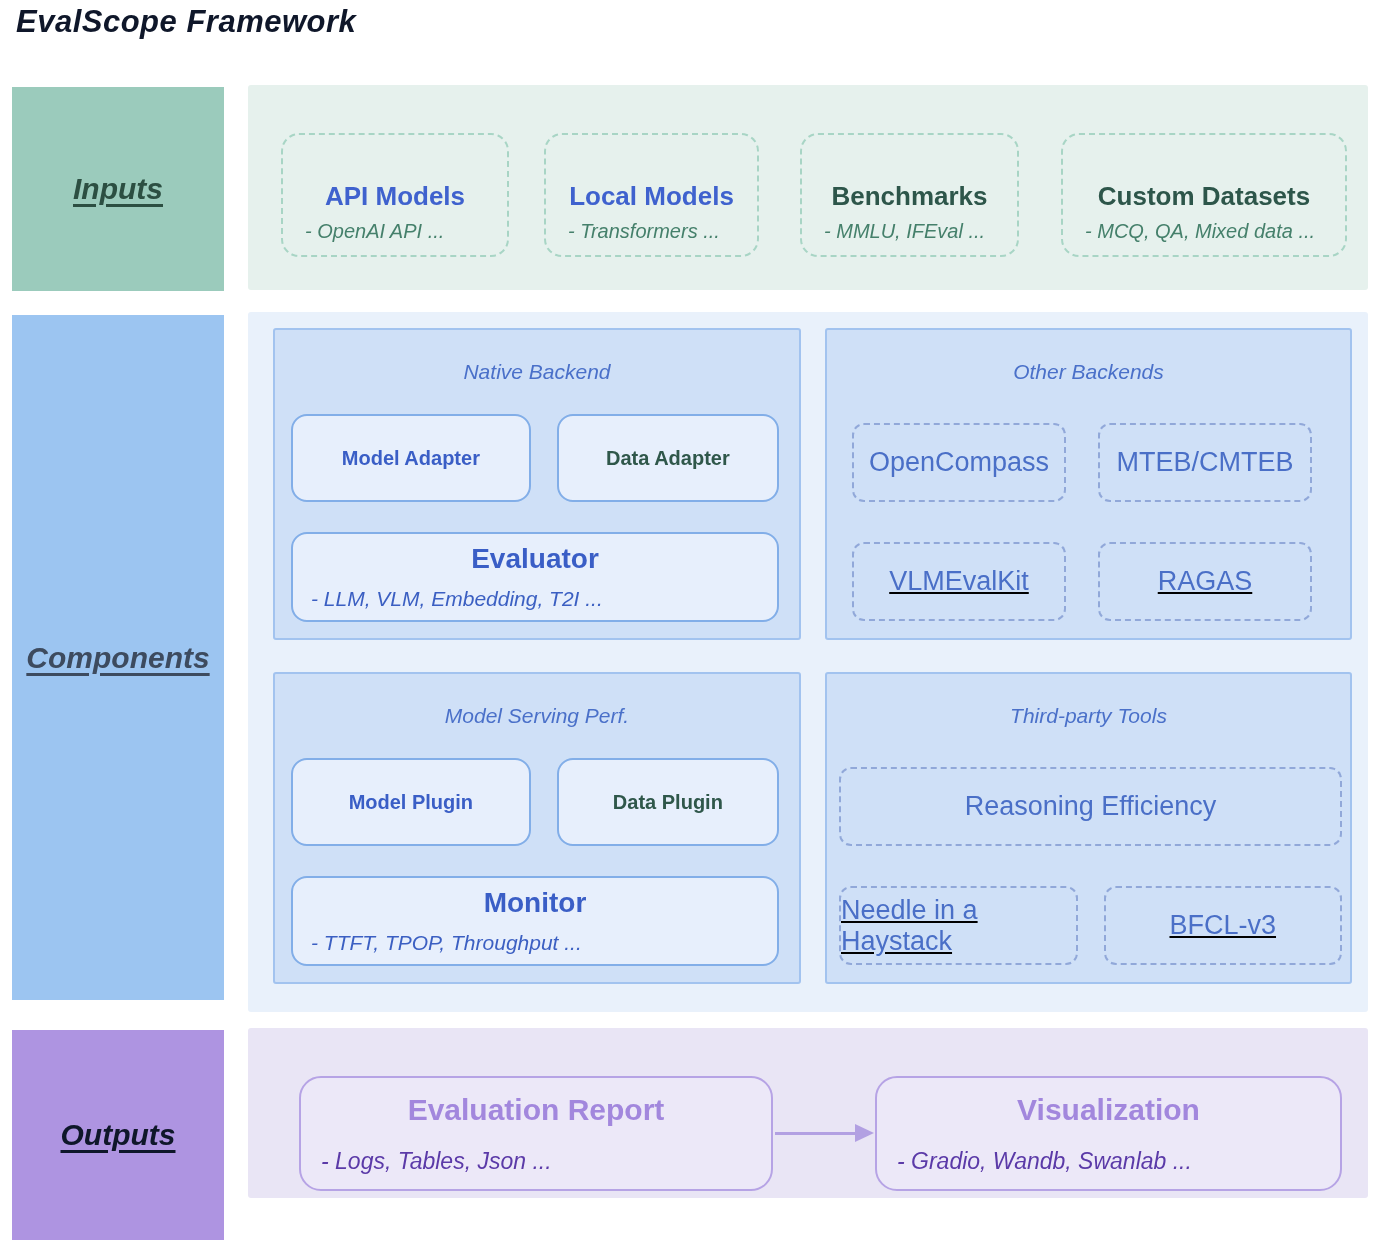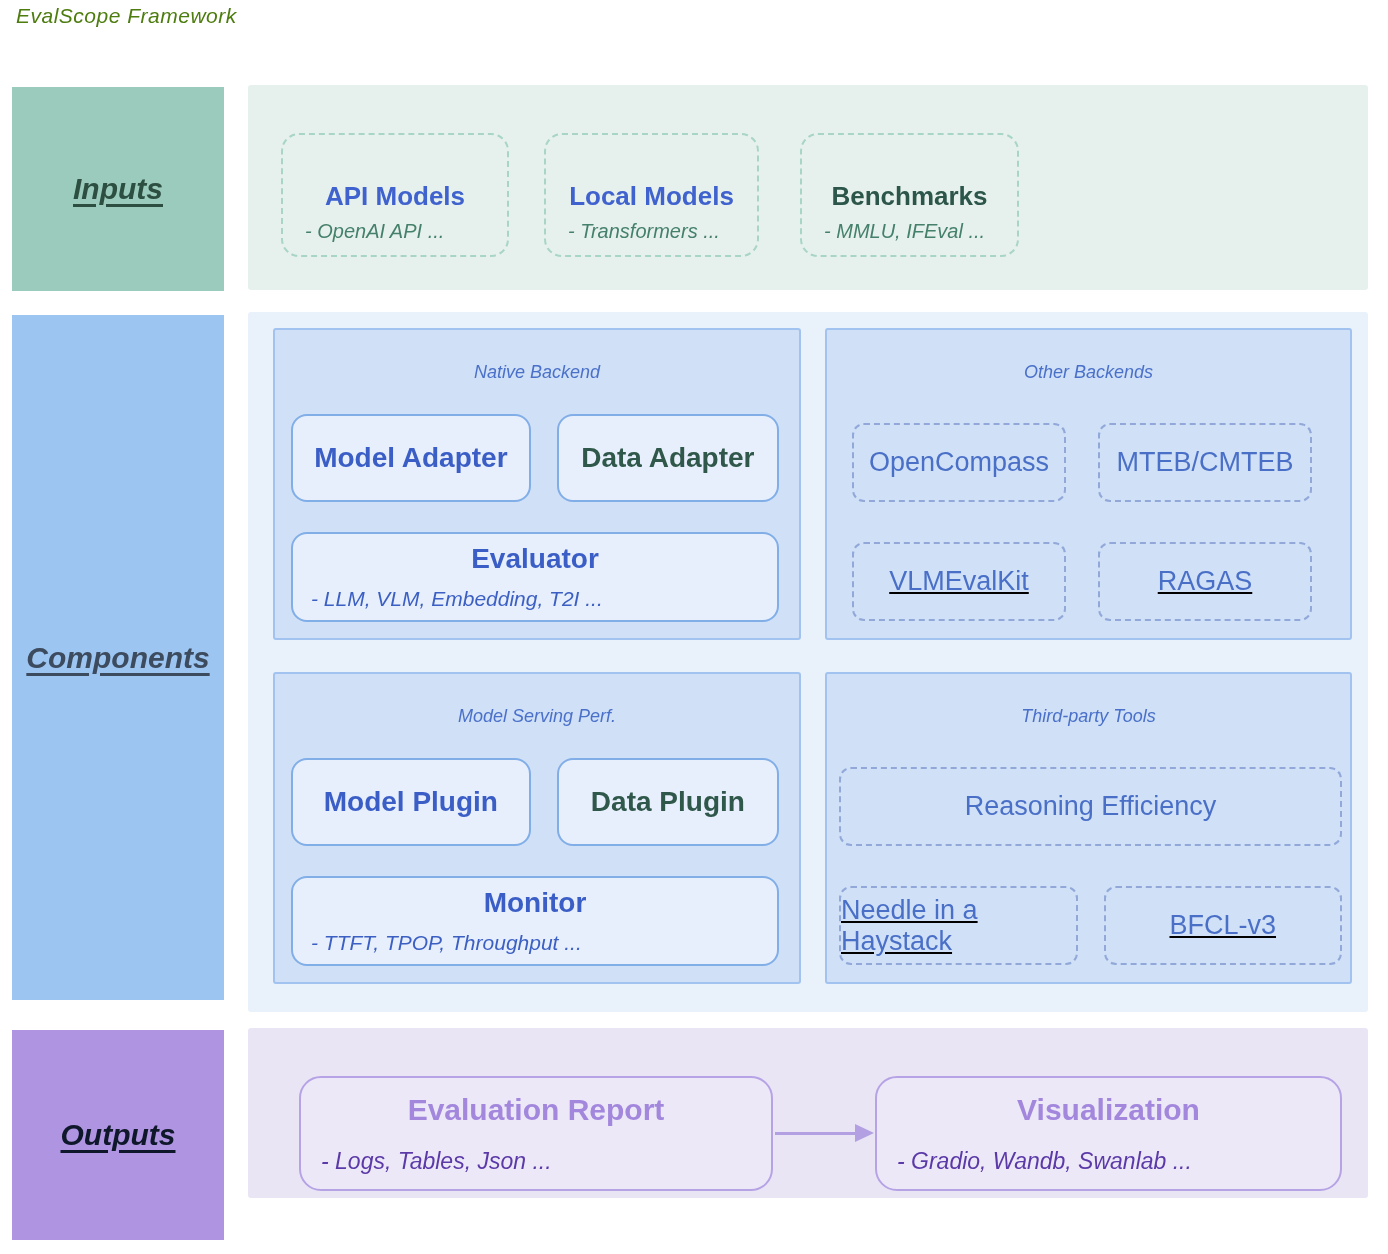--- a/index.html
+++ b/index.html
@@ -6,22 +6,22 @@
   .canvas{
     position:relative;
     width:1388px;height:1254px;
     background:#ffffff;
     font-family:"Liberation Sans", sans-serif;
     overflow:hidden;
   }
   
   .main-title{
     position:absolute;left:16px;top:4px;
-    font-size:21px;font-weight:normal;font-style:italic;
-    color:#4d7c0f;letter-spacing:.5px;
+    font-size:31px;font-weight:bold;font-style:italic;
+    color:#0f172a;letter-spacing:.5px;
   }
   
   .sidebar{
     position:absolute;left:12px;width:212px;
     display:flex;align-items:center;justify-content:center;
   }
   .row-label{
     font-size:30px;font-weight:bold;font-style:italic;
     text-decoration:underline;
     text-decoration-thickness:3px;
@@ -54,31 +54,31 @@
     font-size:20px;font-style:italic;color:#45806b;line-height:24px;
   }
   
   .subpanel{
     position:absolute;width:528px;height:312px;
     background:#cfe0f7;border:2px solid #a2c3ef;border-radius:3px;
     box-sizing:border-box;
   }
   .sp-title{
     position:absolute;left:0;right:0;top:26px;text-align:center;
-    font-size:18px;font-style:italic;color:#4a70c9;line-height:32px;
+    font-size:21px;font-style:italic;color:#4a70c9;line-height:32px;
   }
   .row-solid{
     position:absolute;top:84px;left:16px;right:20px;height:88px;
     display:flex;gap:26px;
   }
   .solid-box{
     background:#e7effc;border:2px solid #82aee8;border-radius:16px;
     box-sizing:border-box;
     display:flex;align-items:center;justify-content:center;
-    font-size:28px;font-weight:bold;
+    font-size:20px;font-weight:bold;
   }
   .solid-box.b1{flex:1.08;}
   .solid-box.b2{flex:1;}
   .solid-box.blue, .wb-title.blue{color:#3a5ec6;}
   .solid-box.green{color:#2f574a;}
   .box-wide{
     position:absolute;top:202px;left:16px;right:20px;height:90px;
     background:#e7effc;border:2px solid #82aee8;border-radius:16px;
     box-sizing:border-box;
   }
@@ -147,20 +147,24 @@
       <div class="ic-sub">- OpenAI API ...</div>
     </div>
     <div class="input-card" style="left:296px;width:211px;">
       <div class="ic-title blue">Local Models</div>
       <div class="ic-sub">- Transformers ...</div>
     </div>
     <div class="input-card" style="left:552px;width:215px;">
       <div class="ic-title green">Benchmarks</div>
       <div class="ic-sub">- MMLU, IFEval ...</div>
     </div>
+    <div class="input-card" style="left:813px;width:282px;">
+      <div class="ic-title green">Custom Datasets</div>
+      <div class="ic-sub">- MCQ, QA, Mixed data ...</div>
+    </div>
   </div>
 
   <div class="sidebar sb-components">
     <span class="row-label">Components</span>
   </div>
 
   <div class="panel panel-components">
 
     <div class="subpanel" style="left:25px;top:16px;">
       <div class="sp-title">Native Backend</div>

